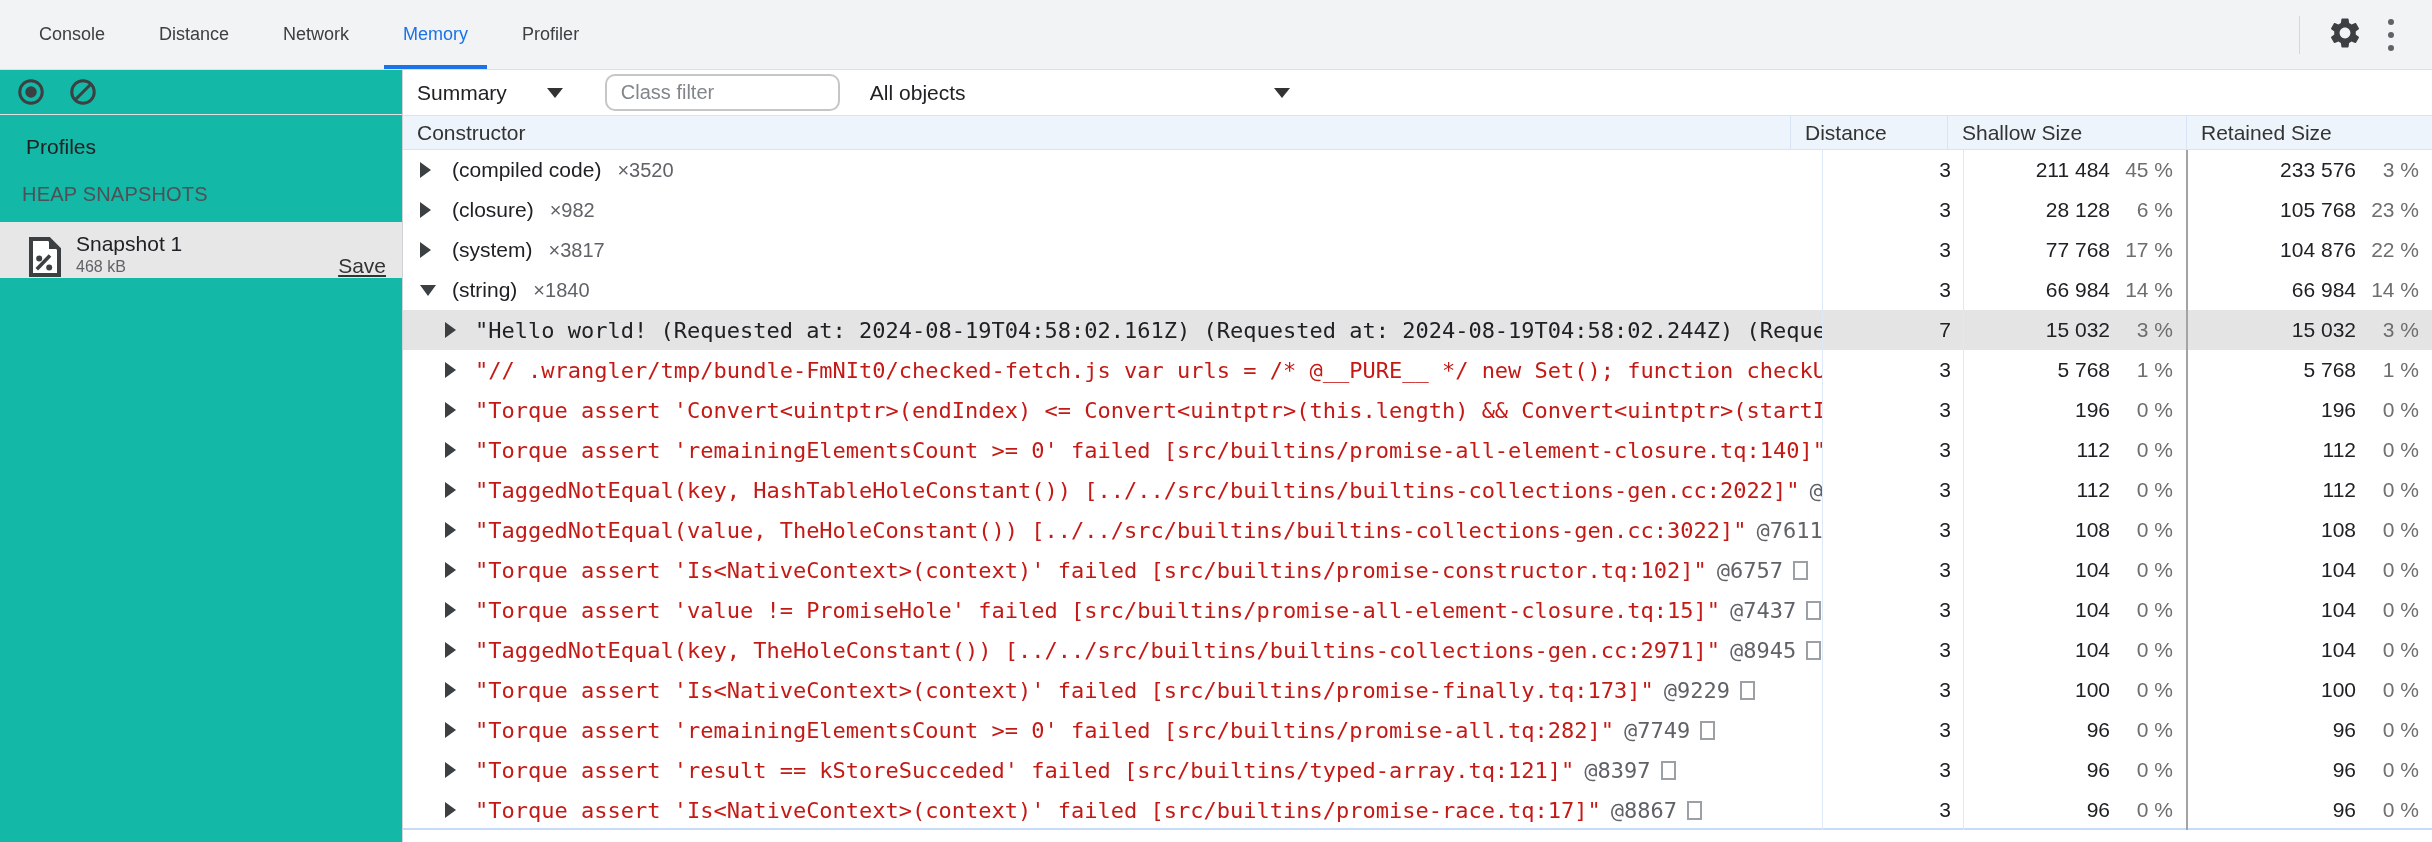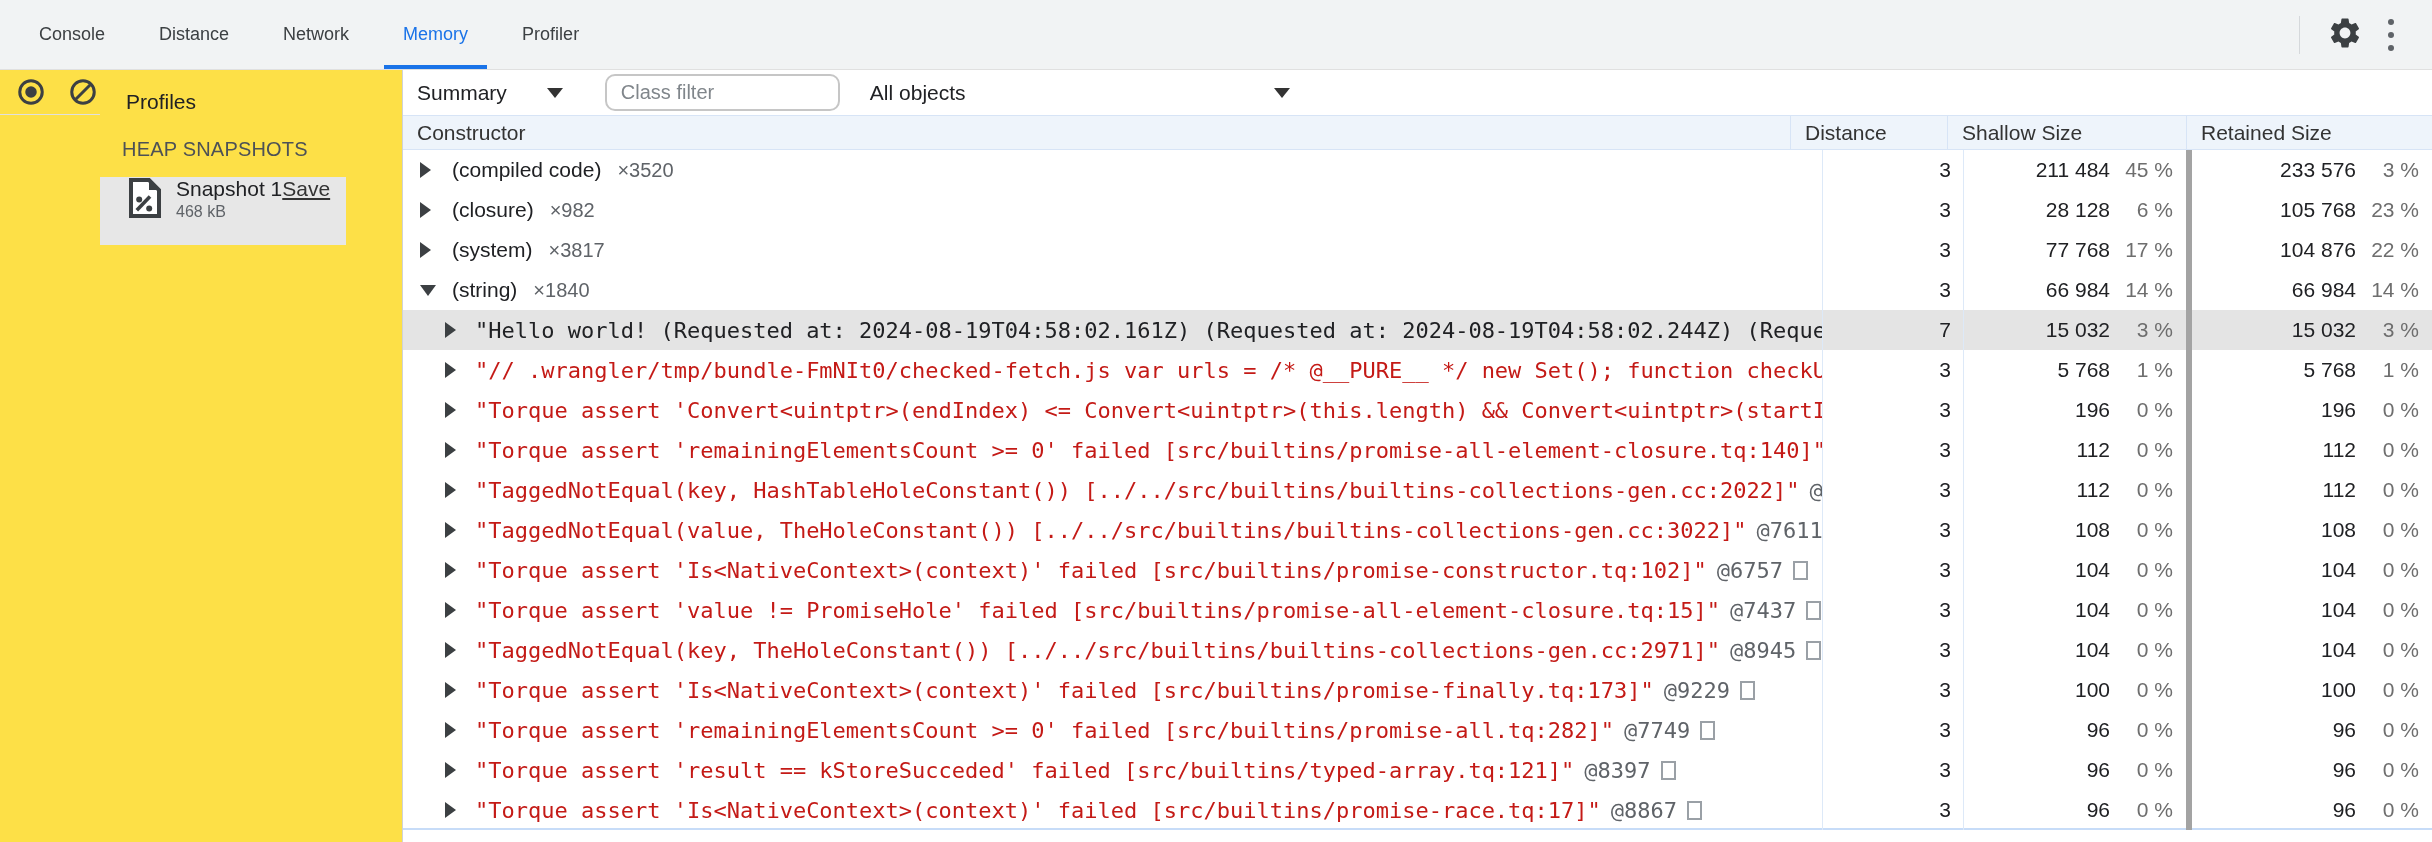--- a/index.html
+++ b/index.html
@@ -20,29 +20,29 @@
   .tabbar-divider { width:1px; height:38px; background:#d5d8db; margin-right:22px; }
   .icon-btn { width:46px; height:46px; display:flex; align-items:center; justify-content:center; }
   .kebab { display:flex; flex-direction:column; gap:7px; }
   .kebab i { width:6px; height:6px; border-radius:50%; background:#5f6368; display:block; }
 
   
   .split { flex:1; display:flex; min-height:0; }
 
   
   .sidebar { width:403px; flex:0 0 auto; border-right:1px solid #cfd2d6; display:flex;
-             flex-direction:row; background:#fde047; }
+             flex-direction:column; background:#14b8a6; }
   .side-toolbar { height:45px; flex:0 0 auto; display:flex; align-items:center; gap:18px;
                   padding-left:14px; border-bottom:1px solid #e0e0e0; }
   .side-section { padding-top:20px; }
   .profiles-label { font-size:21px; color:#202124; padding-left:26px; }
   .heap-label { font-size:20px; color:#4d5156; padding-left:22px; margin-top:24px;
                 letter-spacing:0.2px; }
-  .snapshot-item { margin-top:16px; height:68px; background:#e7e7e7; display:flex;
-                   align-items:flex-start; padding:0 16px 0 28px; }
+  .snapshot-item { margin-top:16px; height:56px; background:#e7e7e7; display:flex;
+                   align-items:flex-end; padding:0 16px 0 28px; }
   .snapshot-text { margin-left:14px; display:flex; flex-direction:column; justify-content:center; }
   .snapshot-name { font-size:21px; color:#202124; line-height:24px; }
   .snapshot-size { font-size:16px; color:#5f6368; line-height:22px; }
   .save-link { margin-left:auto; font-size:21px; color:#333; text-decoration:underline; cursor:pointer; }
 
   
   .main { flex:1; display:flex; flex-direction:column; min-width:0; }
   .main-toolbar { height:45px; flex:0 0 auto; display:flex; align-items:center; padding-left:14px; }
   .select-ctl { display:flex; align-items:center; font-size:21px; color:#202124; cursor:default; }
   .tri-down { width:0; height:0; border-left:8px solid transparent; border-right:8px solid transparent;
@@ -70,21 +70,21 @@
 
   .row { display:flex; height:40px; align-items:stretch; font-size:21px; }
   .row.selected { background:#e4e4e4; }
   .cell { display:flex; align-items:center; }
   .c-constructor { flex:1; min-width:0; overflow:hidden; white-space:nowrap; }
   .row.group .c-constructor { padding-left:17px; }
   .row.string .c-constructor { padding-left:42px; }
   .c-distance { width:141px; flex:0 0 auto; justify-content:flex-end; padding-right:12px;
                 border-left:1px solid #dde9f8; color:#202124; }
   .c-shallow { width:223px; flex:0 0 auto; border-left:1px solid #dde9f8; }
-  .c-retained { width:246px; flex:0 0 auto; border-left:6px solid #a3a3a3; }
+  .c-retained { width:246px; flex:0 0 auto; border-left:2px solid #a3a3a3; }
   .num { flex:1; text-align:right; color:#202124; }
   .pct { width:76px; flex:0 0 auto; text-align:right; color:#6e6e6e; padding-right:13px; }
 
   .twisty { width:24px; flex:0 0 auto; display:flex; align-items:center; }
   .twisty.collapsed::before { content:""; width:0; height:0; border-top:8px solid transparent;
       border-bottom:8px solid transparent; border-left:11px solid #3c4043; display:block; }
   .twisty.expanded::before { content:""; width:0; height:0; border-left:8px solid transparent;
       border-right:8px solid transparent; border-top:11px solid #3c4043; display:block; }
   .cname { margin-left:8px; color:#202124; }
   .count { margin-left:16px; color:#5f6368; font-size:20px; }

